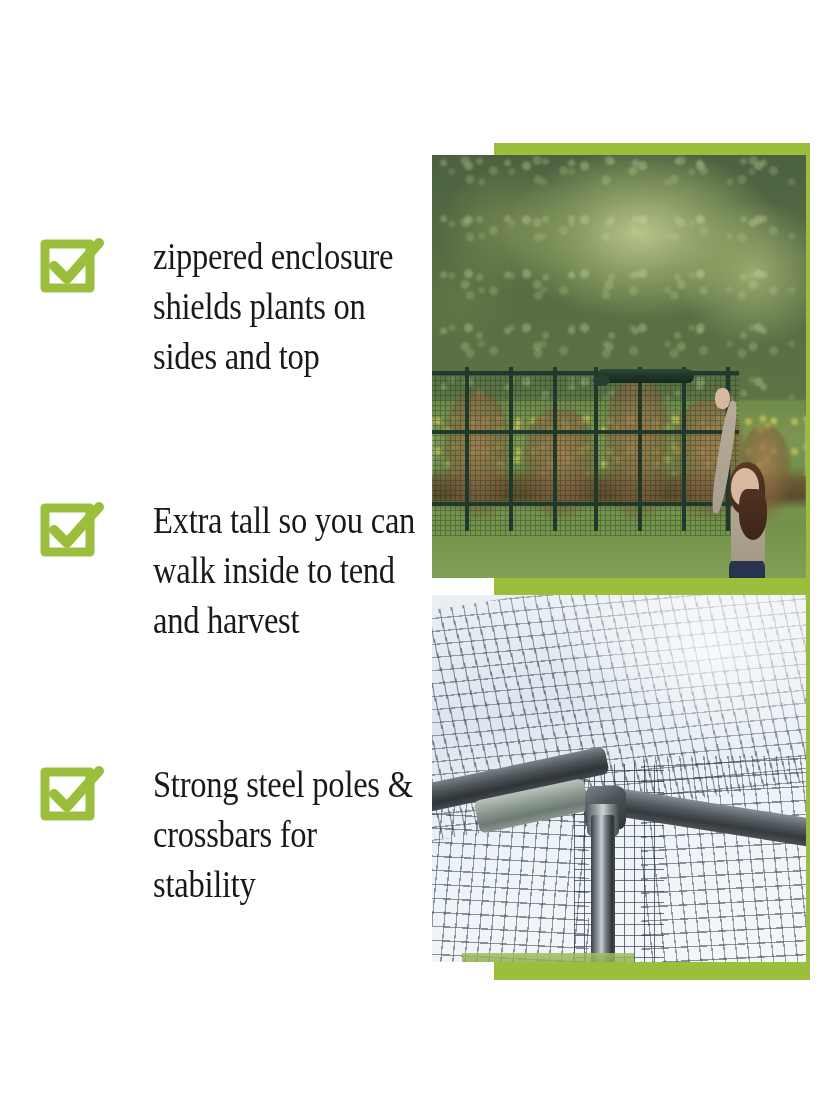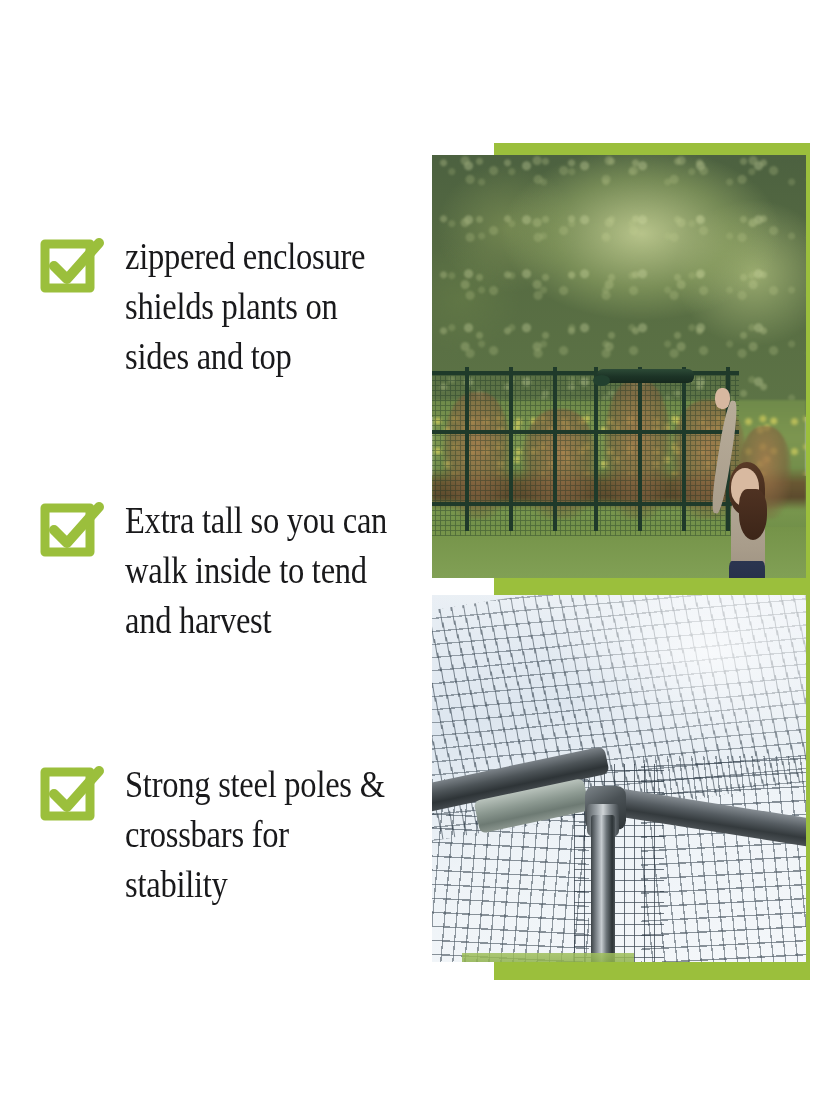--- a/index.html
+++ b/index.html
@@ -4,21 +4,21 @@
 <style>
   html,body{margin:0;padding:0;}
   body{
     width:840px;height:1120px;background:#ffffff;overflow:hidden;
     font-family:"Liberation Serif", serif;position:relative;
   }
   #page{position:absolute;inset:0;background:#fff;}
 
   
   .features{position:absolute;left:40px;top:232px;width:380px;}
-  .feature{position:absolute;left:0;display:flex;align-items:flex-start;}
+  .feature{position:absolute;left:0;display:flex;align-items:flex-start;gap:28px;}
   .feature.f0{top:0px;}
   .feature.f1{top:264px;}
   .feature.f2{top:528px;}
 
   .checkbox-icon{
     width:62px;height:62px;flex:0 0 62px;position:relative;margin-top:4px;
   }
   .checkbox-icon svg{display:block;width:62px;height:62px;overflow:visible;}
 
   .feature-text{

